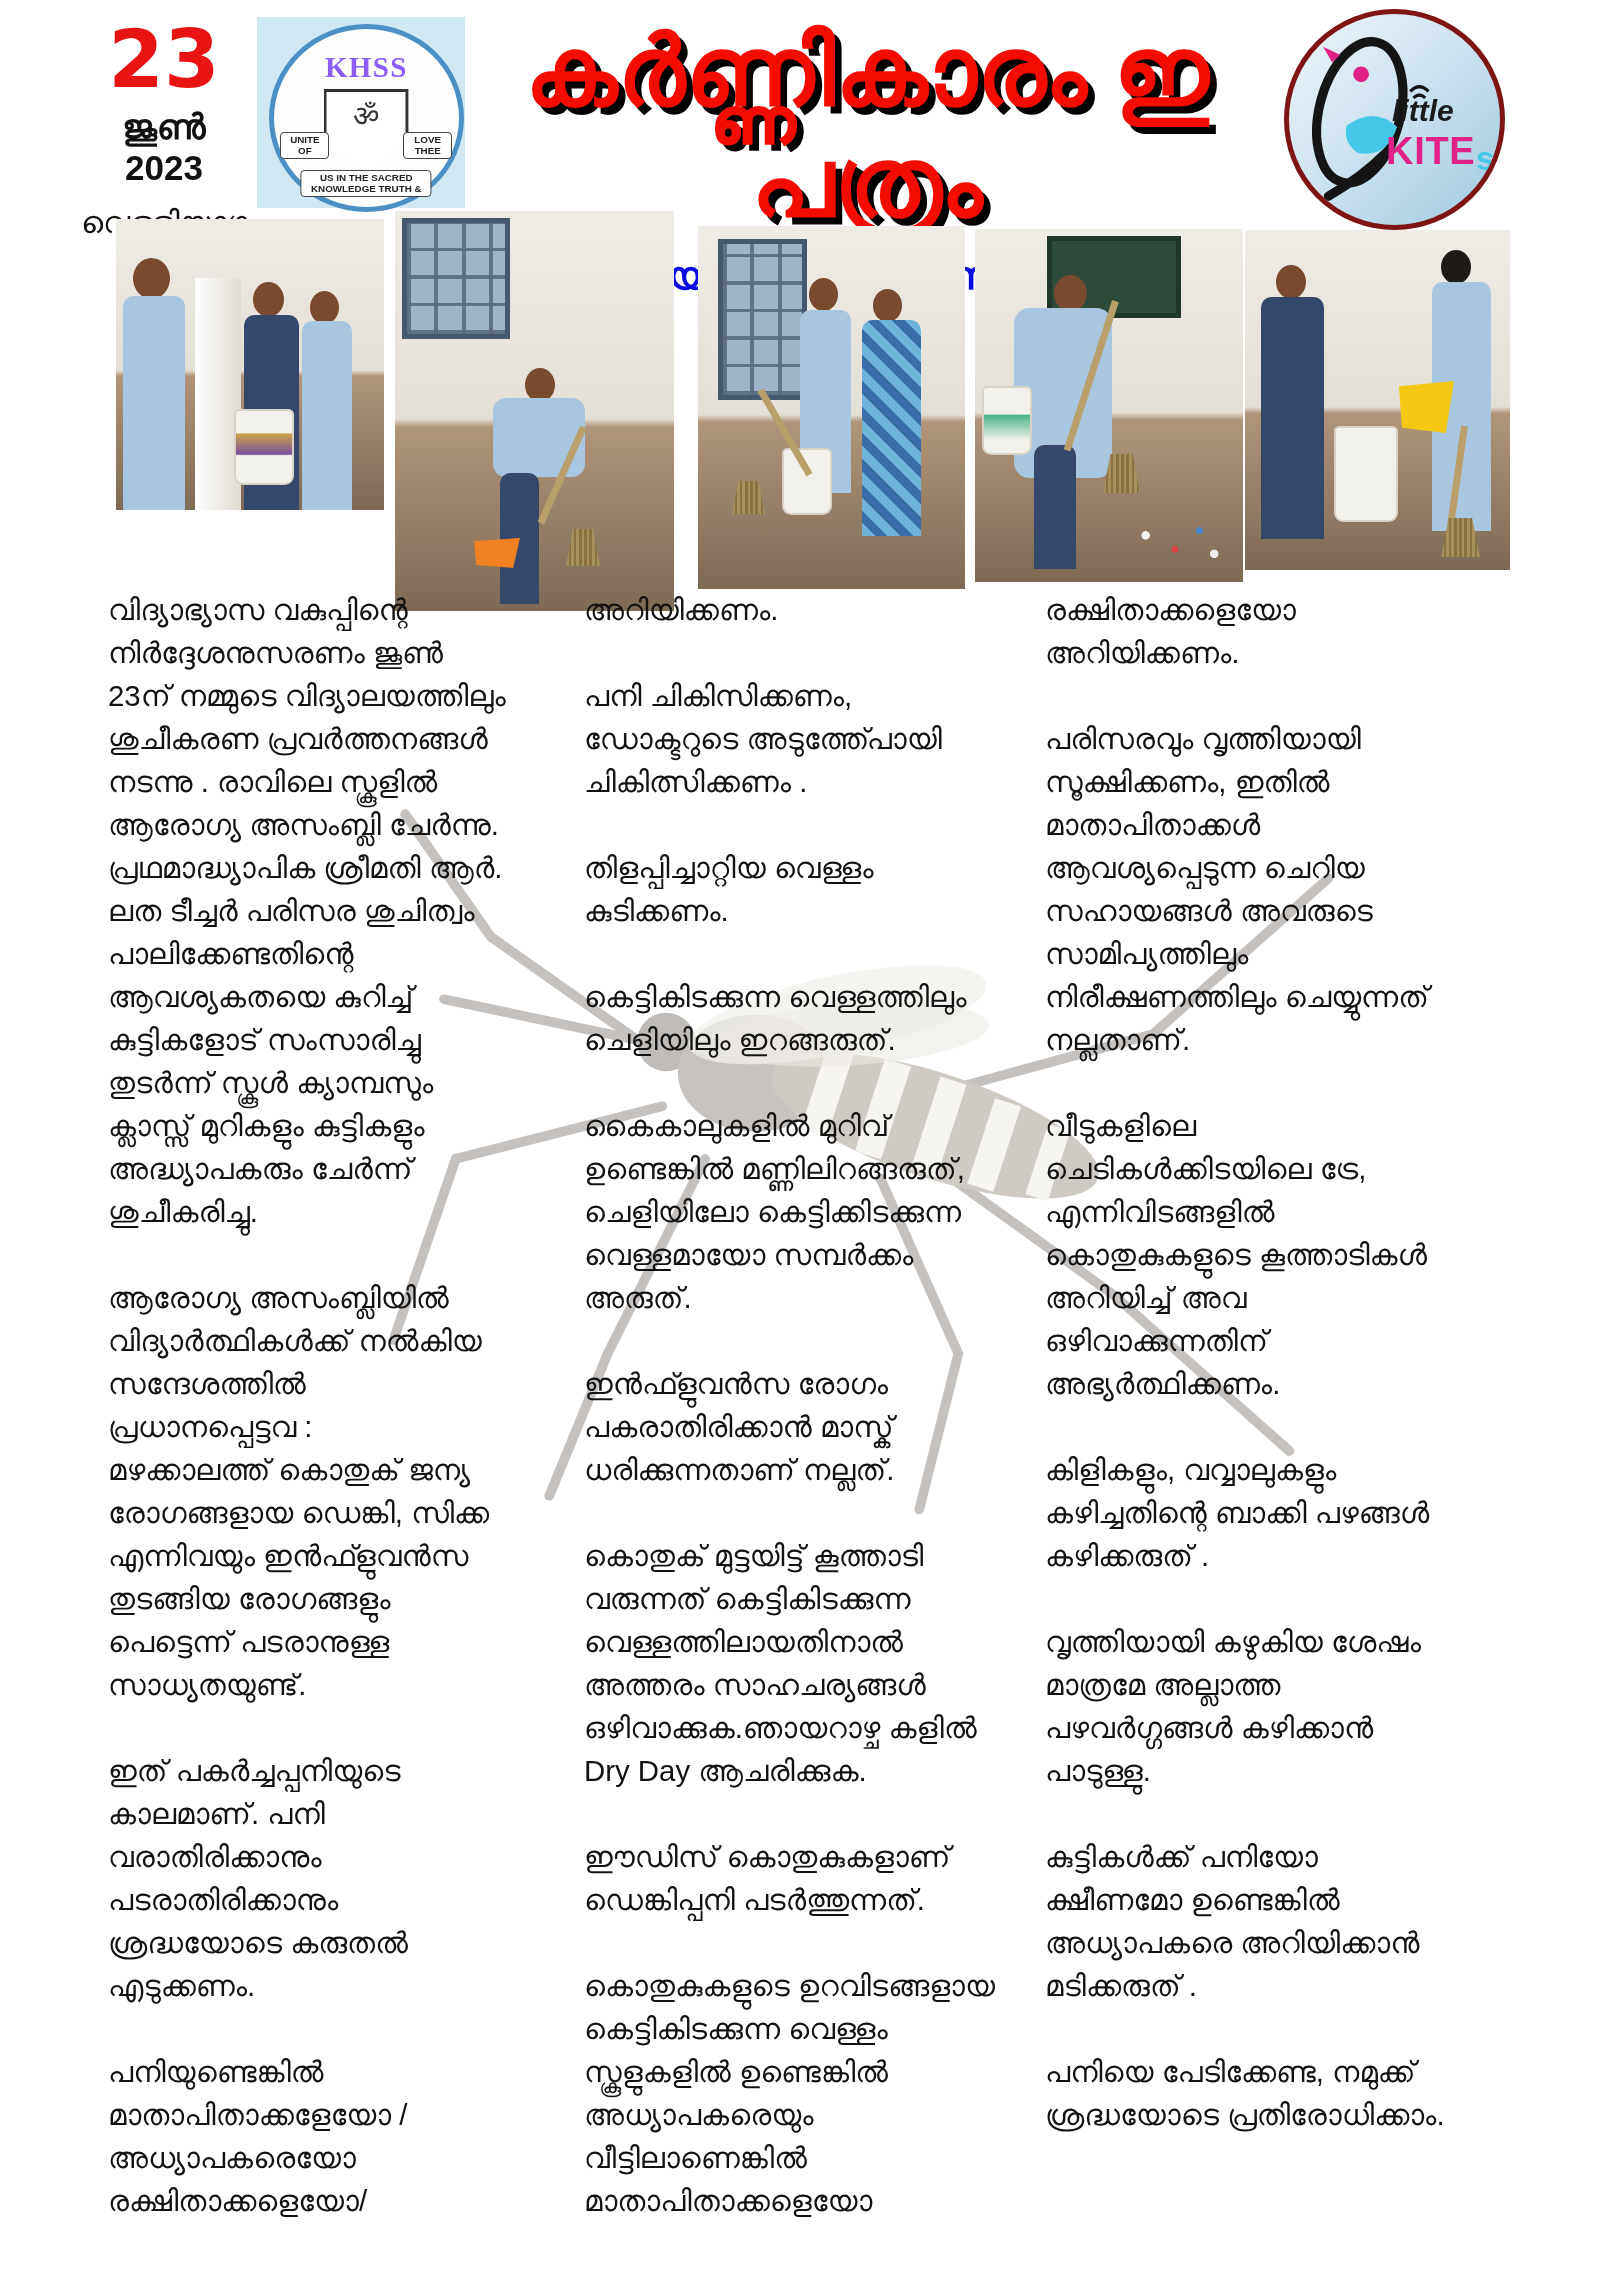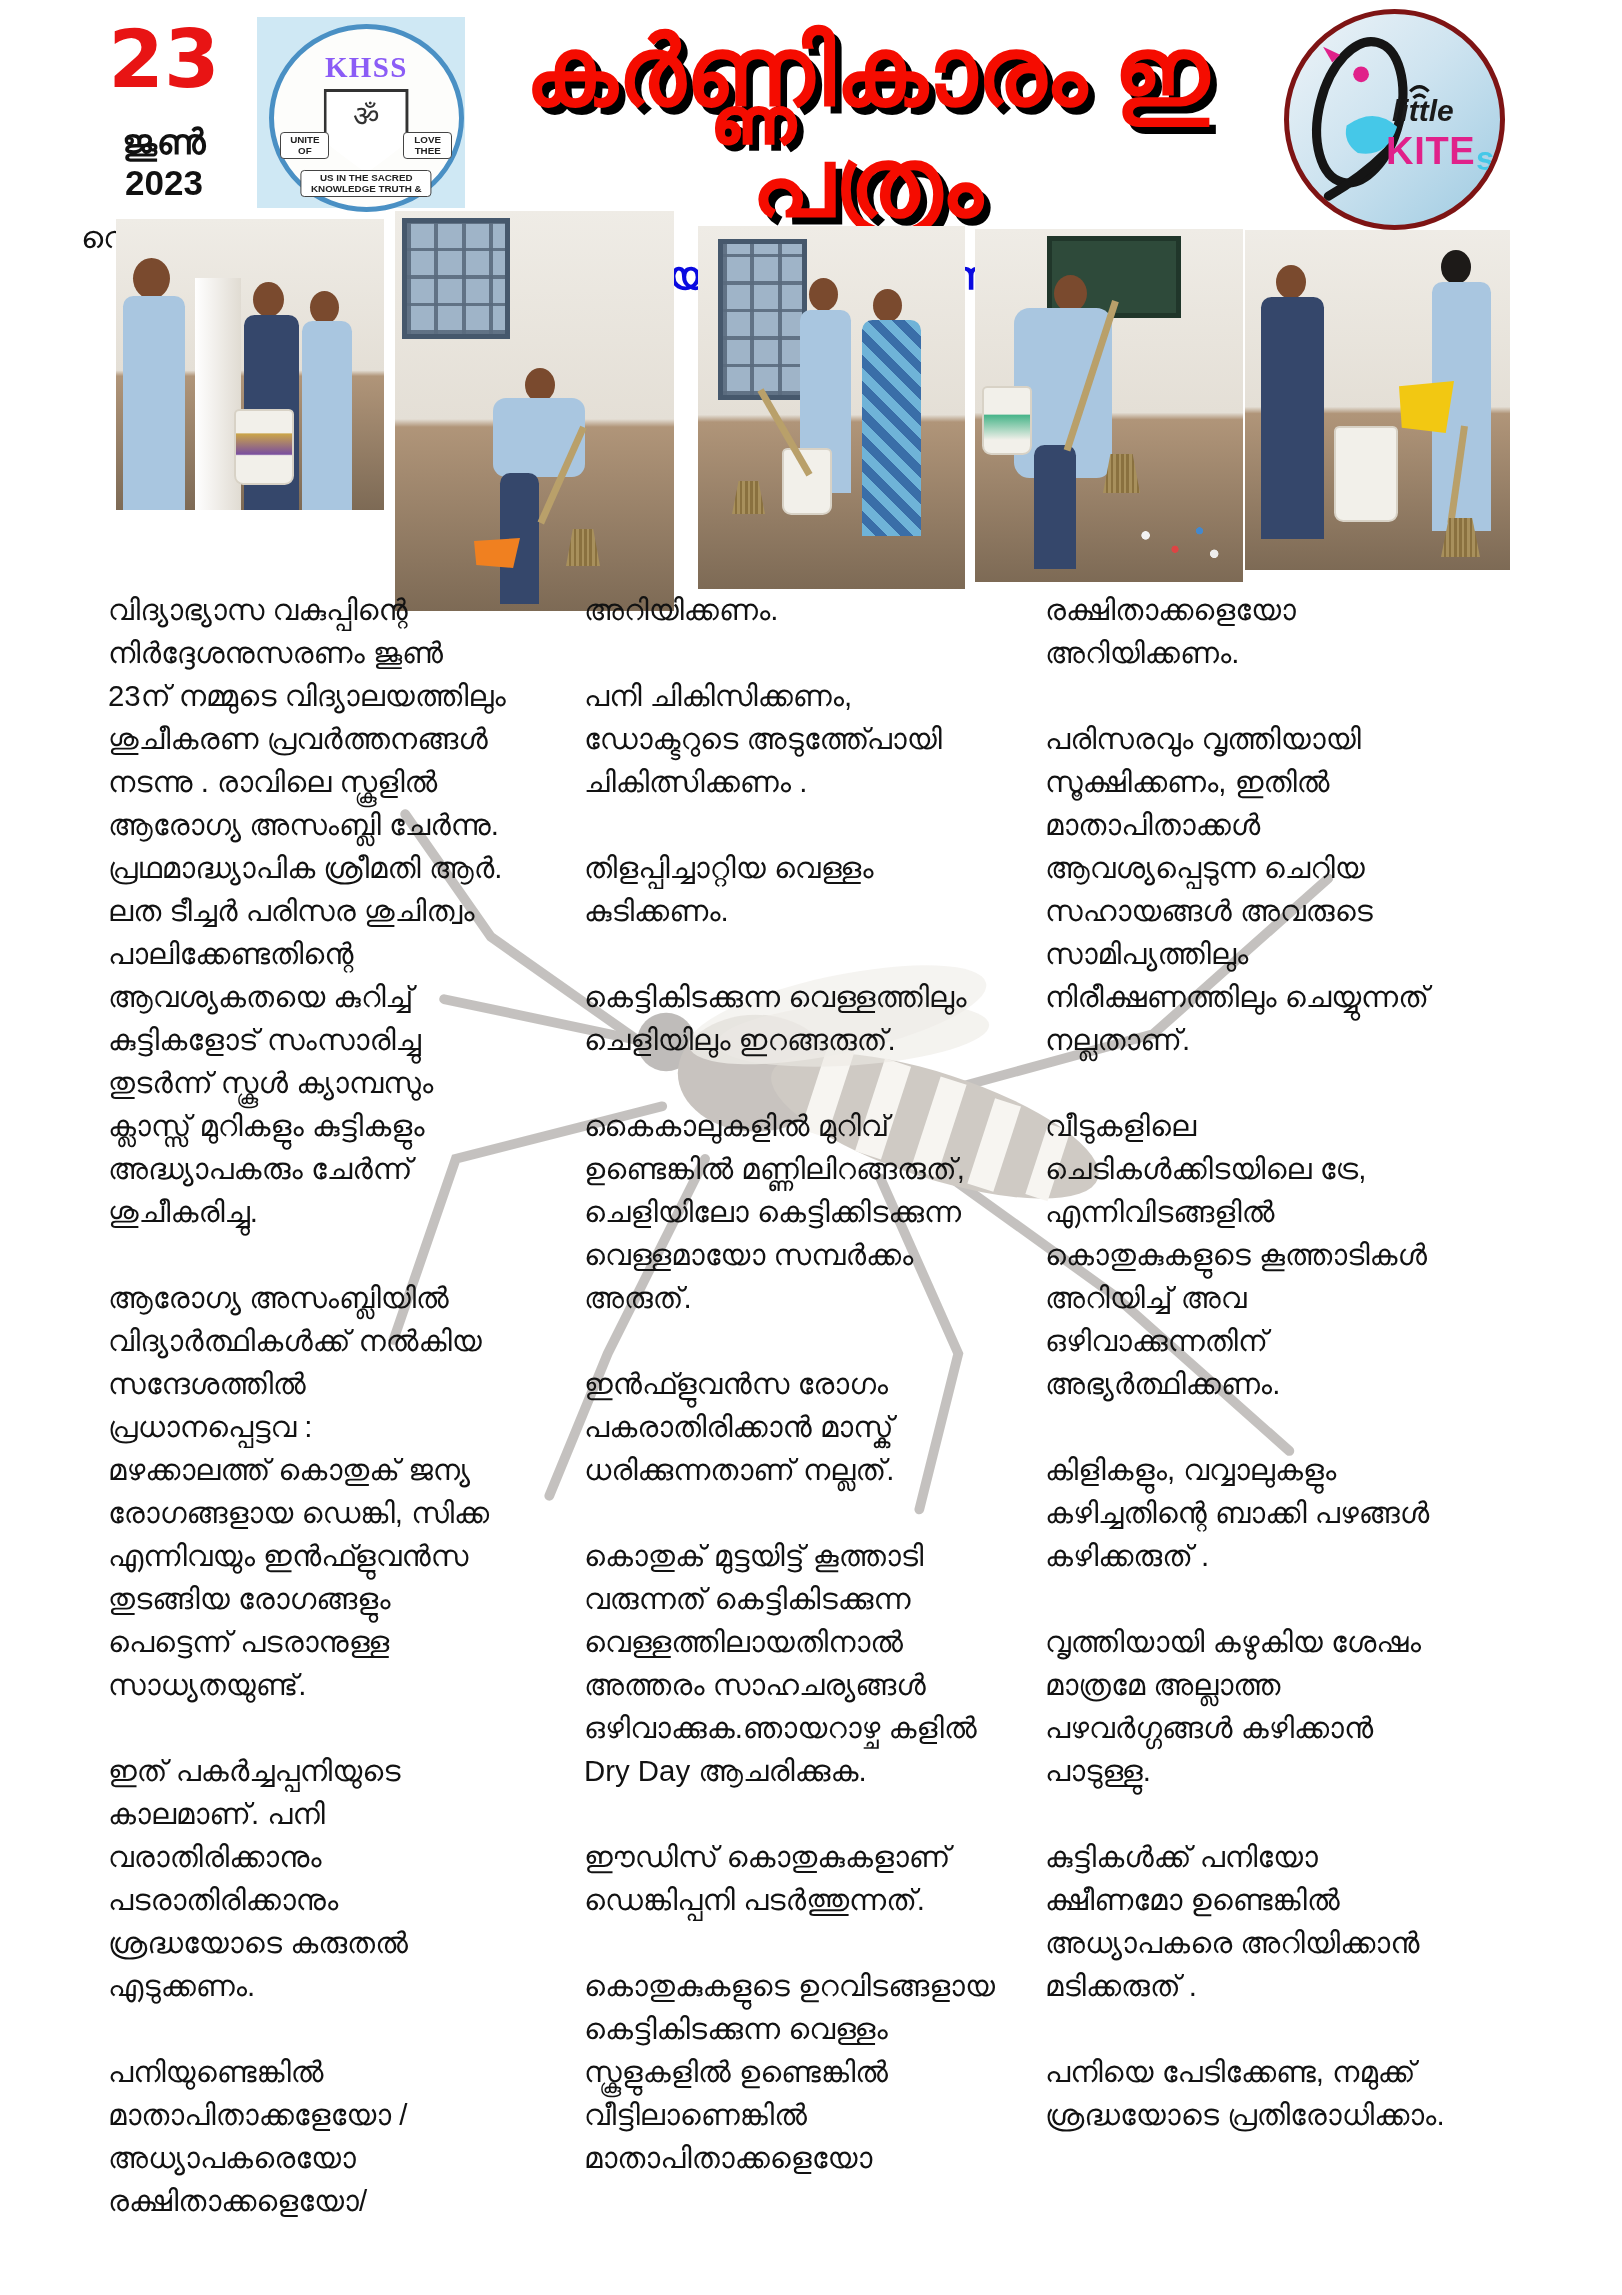--- a/index.html
+++ b/index.html
@@ -3,21 +3,21 @@
 <meta charset="utf-8">
 <style>
   html,body{margin:0;padding:0;background:#888;}
   .page{
     position:relative; width:1623px; height:2295px; background:#ffffff;
     font-family:"Liberation Sans", sans-serif; overflow:hidden;
   }
   
   .datebox{position:absolute;left:79px;top:19.6px;width:170px;text-align:center;color:#111;}
   .date-day{font-size:80px;font-weight:bold;color:#e81414;line-height:1;font-family:"DejaVu Sans",sans-serif;}
-  .date-month{font-size:35px;font-weight:bold;margin-top:22px;}
+  .date-month{font-size:35px;font-weight:bold;margin-top:7px;}
   .date-weekday{font-size:31px;margin-top:17px;}
   .emblem{position:absolute;left:257px;top:17px;width:208px;height:191px;background:#cfe8f4;}
   .emblem-oval{position:absolute;left:11.8px;top:6.5px;width:185px;height:178px;background:#fdfdfb;
      border:5.9px solid #4a90c4;border-radius:50%;}
   .emblem-khss{position:absolute;top:22px;width:100%;text-align:center;font-family:"Liberation Serif",serif;
      font-weight:bold;font-size:29px;color:#8b5cf6;letter-spacing:1.3px;}
   .emblem-shield{position:absolute;left:50%;top:60px;transform:translateX(-50%);width:79px;height:79px;
      background:#fff;border:3.3px solid #333;clip-path:polygon(0 0,100% 0,100% 62%,50% 100%,0 62%);}
   .emblem-om{position:absolute;width:100%;text-align:center;top:3.9px;font-size:29px;color:#333;}
   .emblem-banner{position:absolute;font-size:9.8px;font-weight:bold;color:#222;background:#fff;
@@ -258,20 +258,21 @@
       <div class="line">അത്തരം സാഹചര്യങ്ങൾ</div>
       <div class="line">ഒഴിവാക്കുക.ഞായറാഴ്ച കളിൽ</div>
       <div class="line">Dry Day ആചരിക്കുക.</div>
       <div class="line">&nbsp;</div>
       <div class="line">ഈഡിസ് കൊതുകുകളാണ്</div>
       <div class="line">ഡെങ്കിപ്പനി പടർത്തുന്നത്.</div>
       <div class="line">&nbsp;</div>
       <div class="line">കൊതുകുകളുടെ ഉറവിടങ്ങളായ</div>
       <div class="line">കെട്ടികിടക്കുന്ന വെള്ളം</div>
       <div class="line">സ്കൂളുകളിൽ ഉണ്ടെങ്കിൽ</div>
+      <div class="line">അധ്യാപകരെയും</div>
       <div class="line">വീട്ടിലാണെങ്കിൽ</div>
       <div class="line">മാതാപിതാക്കളെയോ</div>
     </div>
   <div class="col col3">
       <div class="line">രക്ഷിതാക്കളെയോ</div>
       <div class="line">അറിയിക്കണം.</div>
       <div class="line">&nbsp;</div>
       <div class="line">പരിസരവും വൃത്തിയായി</div>
       <div class="line">സൂക്ഷിക്കണം, ഇതിൽ</div>
       <div class="line">മാതാപിതാക്കൾ</div>

